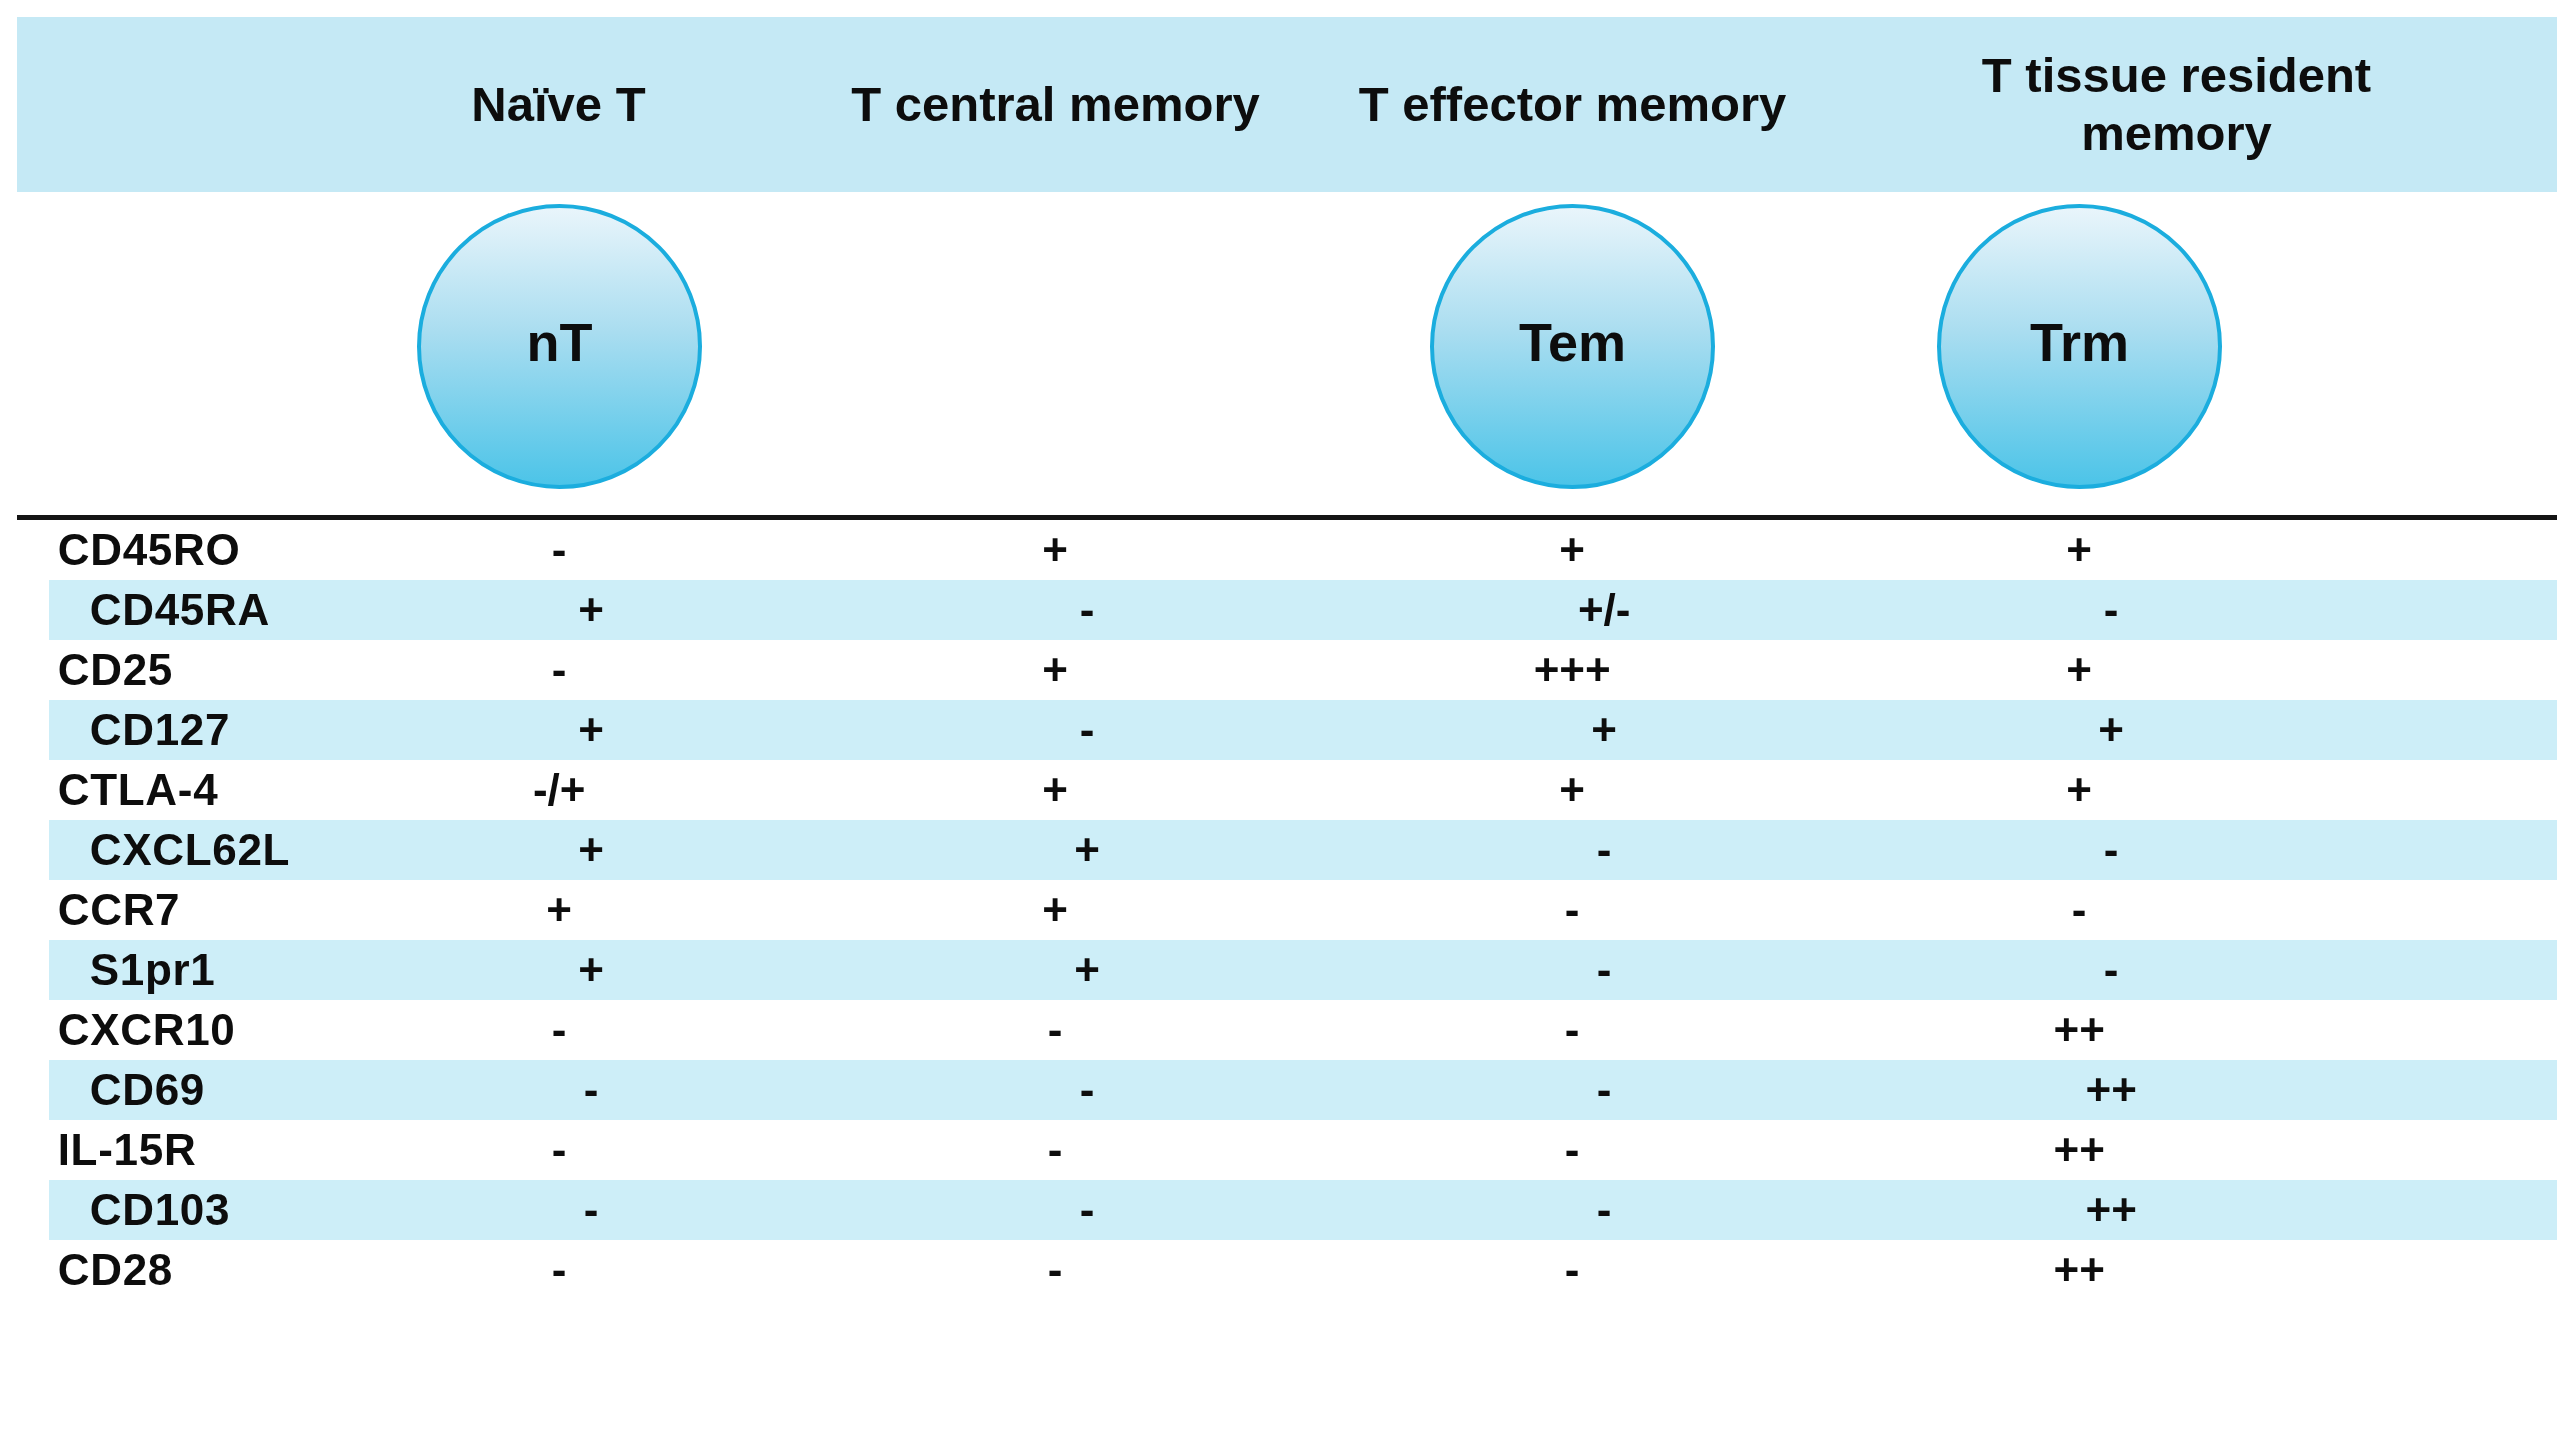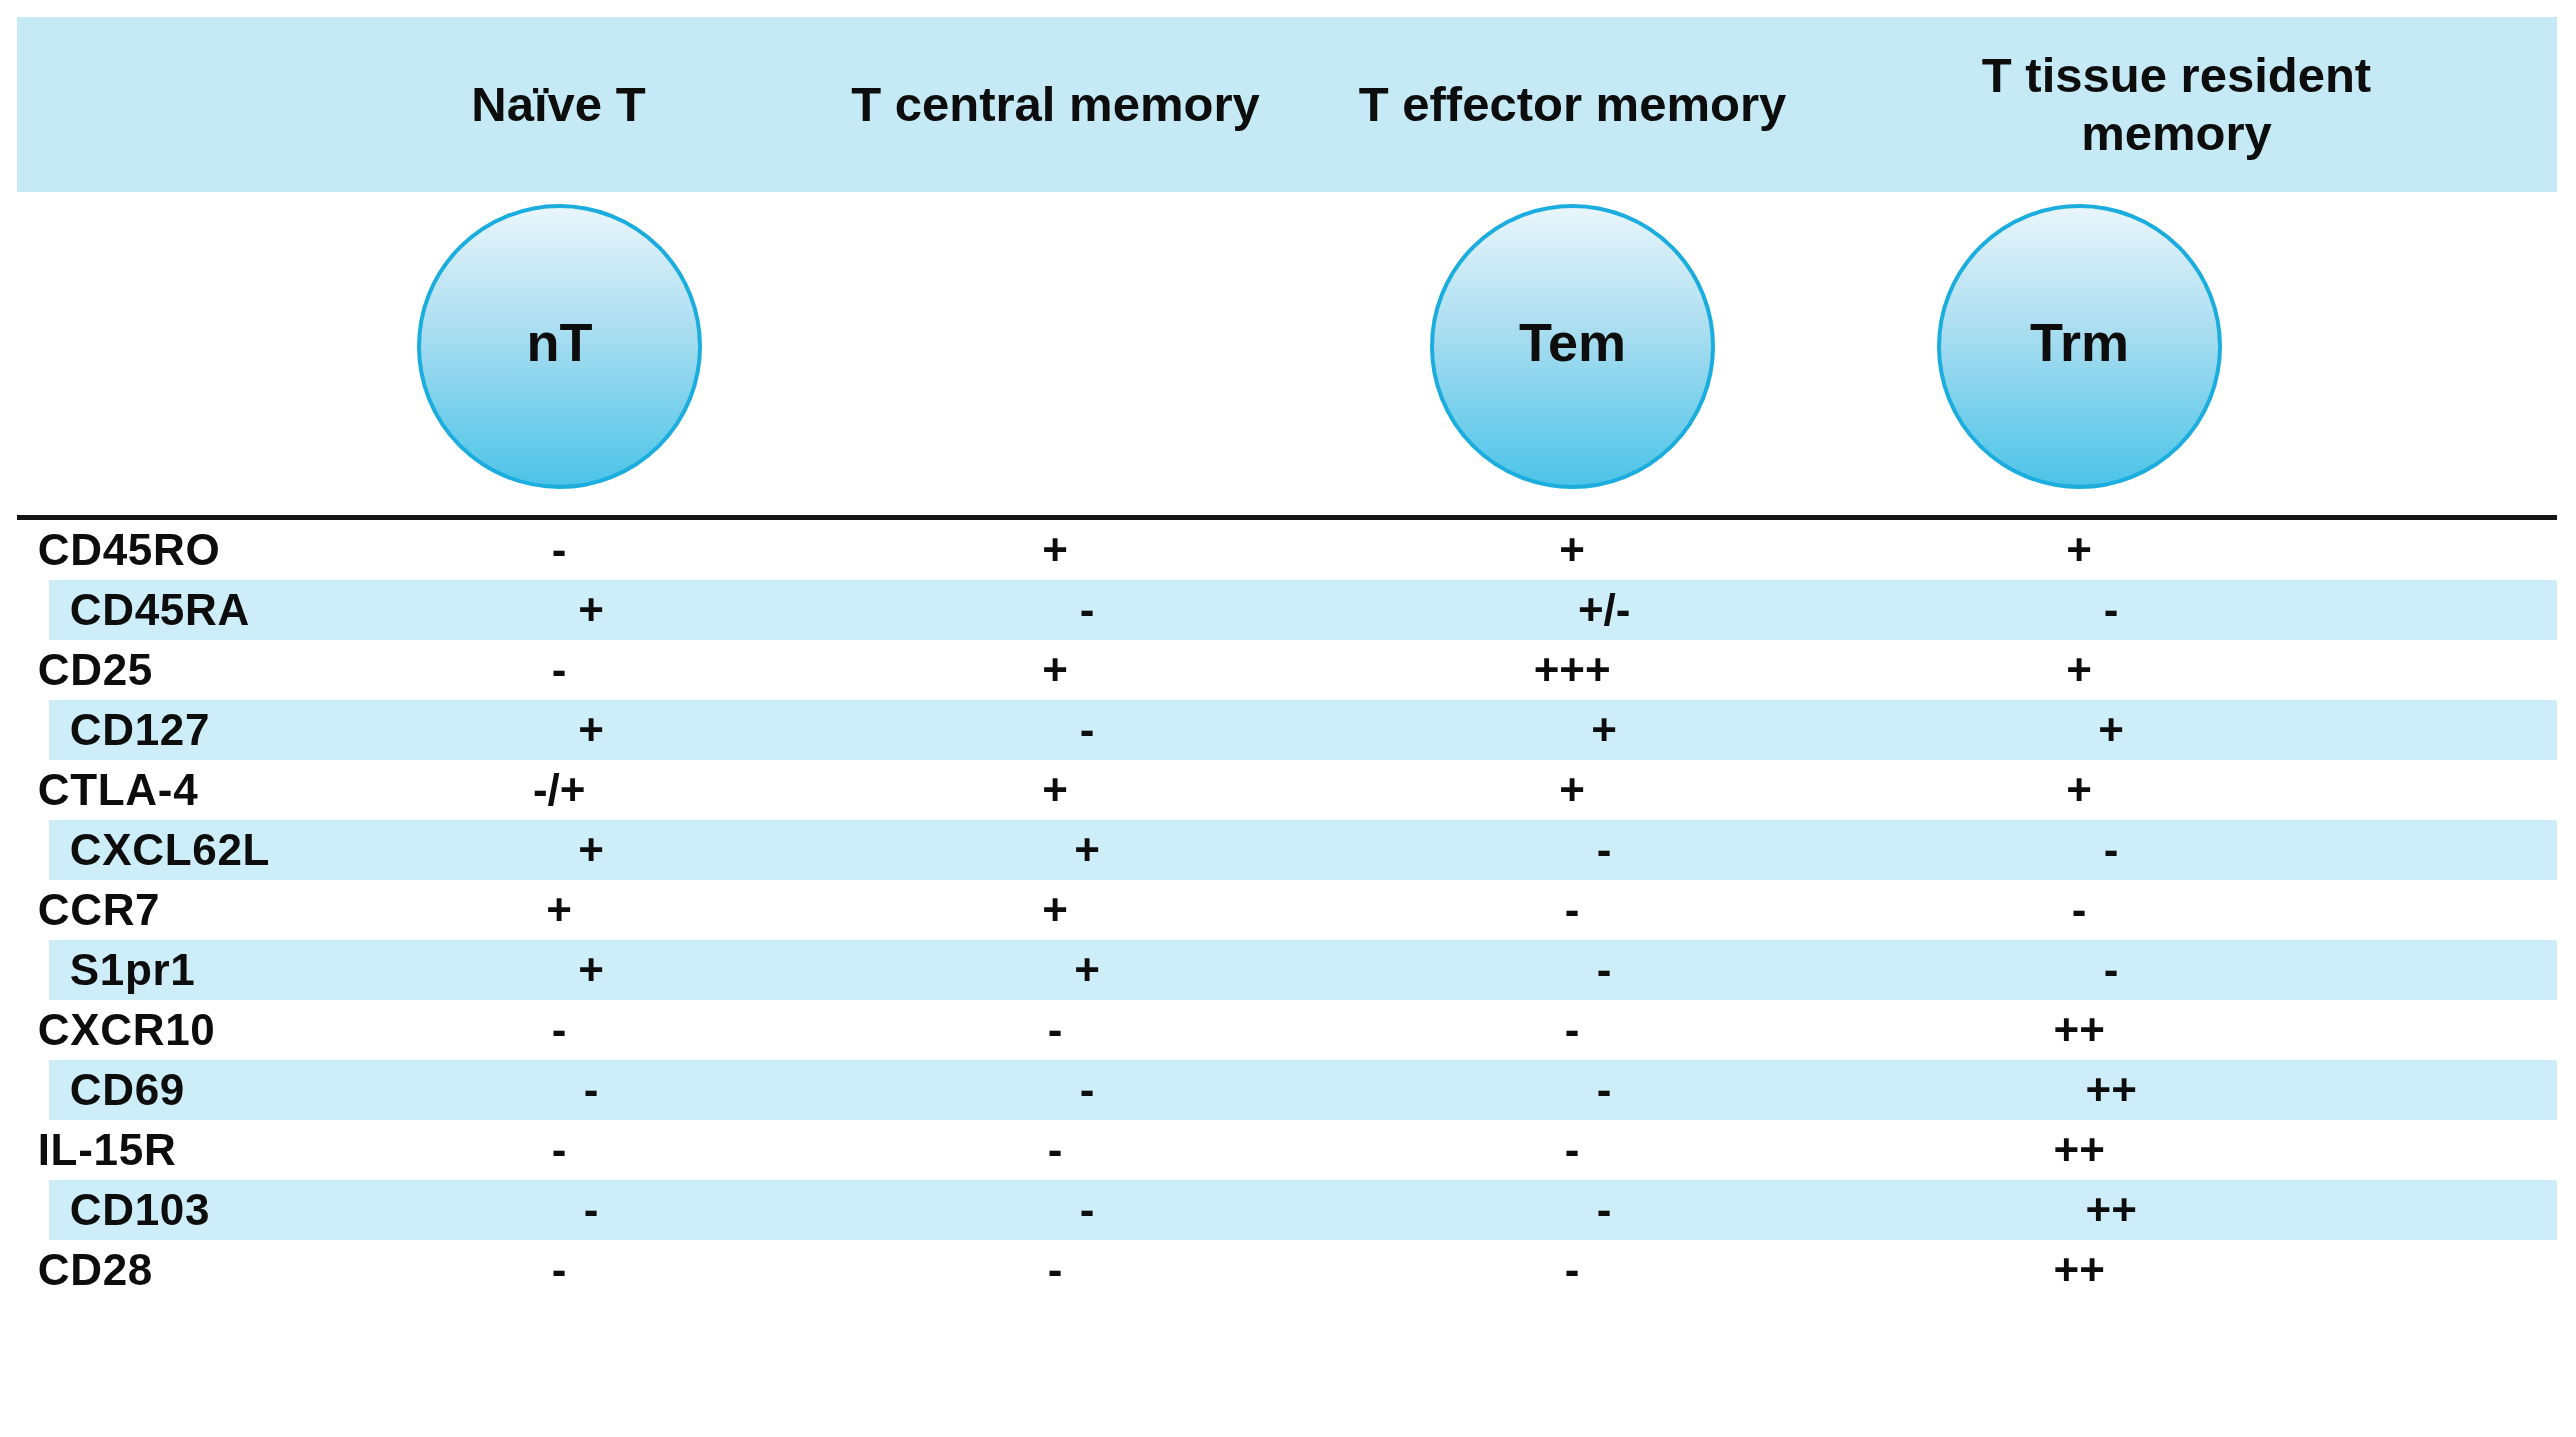--- a/index.html
+++ b/index.html
@@ -91,21 +91,21 @@
     top: 520px;
     width: 2540px;
   }
   .row {
     position: relative;
     height: 60px;
   }
   .row.stripe { background: var(--stripe); margin-left: 32px; }
   .marker {
     position: absolute;
-    left: 21px;
+    left: 41px;
     top: 0;
     height: 60px;
     display: flex;
     align-items: center;
     font-size: 44px;
     font-weight: 700;
     letter-spacing: 0.7px;
   }
   .val {
     position: absolute;

